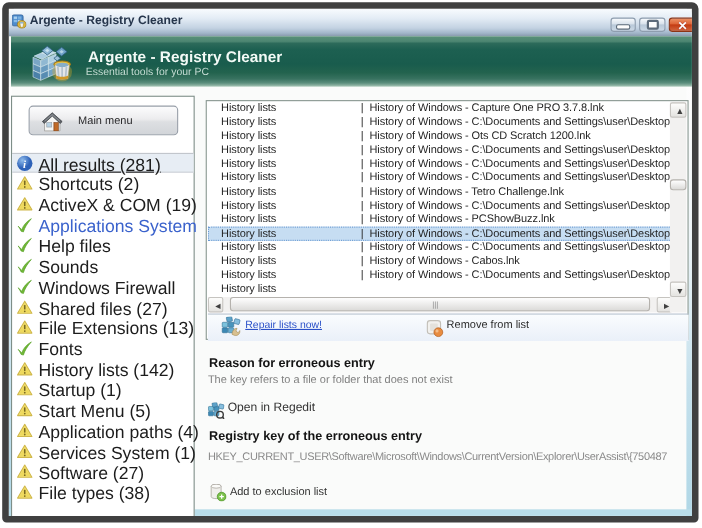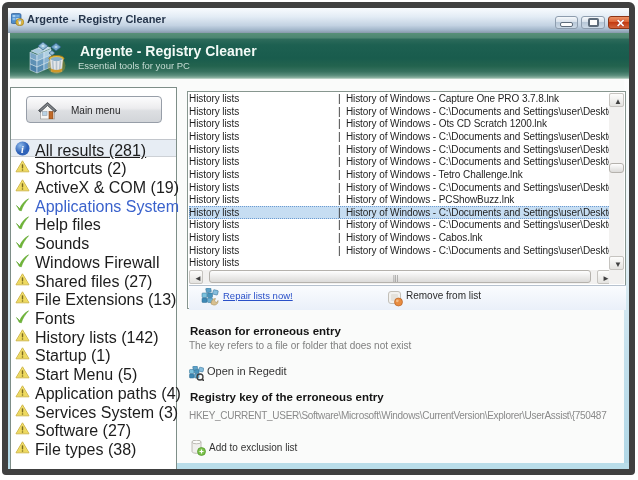--- a/index.html
+++ b/index.html
@@ -51,22 +51,22 @@
 .bluelink { color:#2a50c8; text-decoration:underline; font-size:11px; }
 #toolbar .bluelink { font-size:9.5px; }
 .bluetxt { color:#3a62cc !important; }
 
 #panel {
   position:absolute; left:179px; top:83px; width:439px; height:218px;
   background:#ffffff; border:1px solid #87968f;
 }
 #rows { position:absolute; left:1px; top:0px; width:422px; height:177px; overflow:hidden; }
 .lr { position:absolute; left:0; width:422px; height:13px; white-space:nowrap; overflow:hidden; font-size:10px; letter-spacing:-0.08px; color:#1f1f1f; }
-.lr .c1 { position:absolute; left:0px; top:1px; }
-.lr .c2 { position:absolute; left:117px; top:1px;padding-left:32px; }
+.lr .c1 { position:absolute; left:12px; top:1px; }
+.lr .c2 { position:absolute; left:107px; top:1px;padding-left:32px; }
 .lr.sel { background:#c6ddf2; outline:1px dotted #6b9bd2; outline-offset:-1px; }
 
 #vsb { position:absolute; right:1px; top:1px; width:15px; height:177px; background:#f2f1f0; }
 #vsb .btn { position:absolute; left:0; width:15px; height:14px; background:linear-gradient(180deg,#fdfdfc,#e4e3e0); border:1px solid #c6c4c0; border-radius:2px; }
 #vsb .thumb { position:absolute; left:0px; top:70px; width:15px; height:10px; background:linear-gradient(180deg,#fefefe,#dcdbd9); border:1px solid #b5b2ad; border-radius:3px; }
 #hsb { position:absolute; left:1px; top:178px; width:422px; height:14px; background:#f2f1f0; }
 #hsb .btn { position:absolute; top:0; width:14px; height:14px; background:linear-gradient(180deg,#fdfdfc,#e4e3e0); border:1px solid #c6c4c0; border-radius:2px; }
 #hsb .thumb { position:absolute; left:20px; top:0px; width:382px; height:13px; background:linear-gradient(180deg,#fefefe,#dcdbd9); border:1px solid #b5b2ad; border-radius:3px; }
 #corner { position:absolute; right:1px; top:178px; width:15px; height:14px; background:#f2f1f0; }
 .arrow { position:absolute; font-size:8px; color:#404040; }
@@ -277,21 +277,21 @@
         </svg>
         <span class="txt">Application paths (4)</span>
       </div>
     <div class="sbitem" style="top:314px">
         <svg class="ic" viewBox="0 0 15 15">
           <path d="M7.5 1.8 L14 12.8 L1 12.8 Z" fill="#f5e27a" stroke="#d0b84a" stroke-width="1" stroke-linejoin="round"></path>
           <path d="M7.5 3.4 L12.6 12 L2.4 12 Z" fill="#eed95e"></path>
           <rect x="6.8" y="5.2" width="1.4" height="4.2" rx="0.6" fill="#7a6a22"></rect>
           <circle cx="7.5" cy="11" r="0.8" fill="#7a6a22"></circle>
         </svg>
-        <span class="txt">Services System (3)</span>
+        <span class="txt">Services System (1)</span>
       </div>
     <div class="sbitem" style="top:332px">
         <svg class="ic" viewBox="0 0 15 15">
           <path d="M7.5 1.8 L14 12.8 L1 12.8 Z" fill="#f5e27a" stroke="#d0b84a" stroke-width="1" stroke-linejoin="round"></path>
           <path d="M7.5 3.4 L12.6 12 L2.4 12 Z" fill="#eed95e"></path>
           <rect x="6.8" y="5.2" width="1.4" height="4.2" rx="0.6" fill="#7a6a22"></rect>
           <circle cx="7.5" cy="11" r="0.8" fill="#7a6a22"></circle>
         </svg>
         <span class="txt">Software (27)</span>
       </div>

